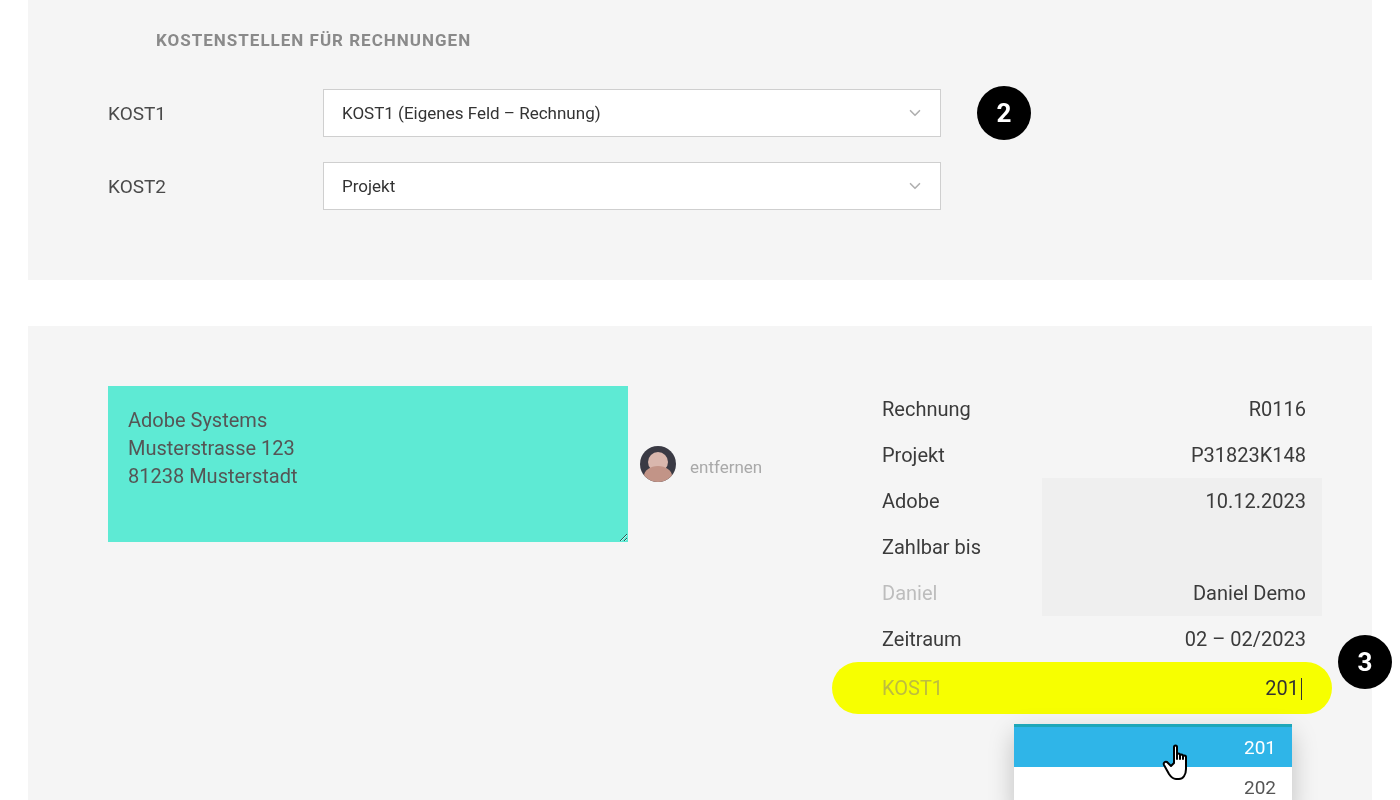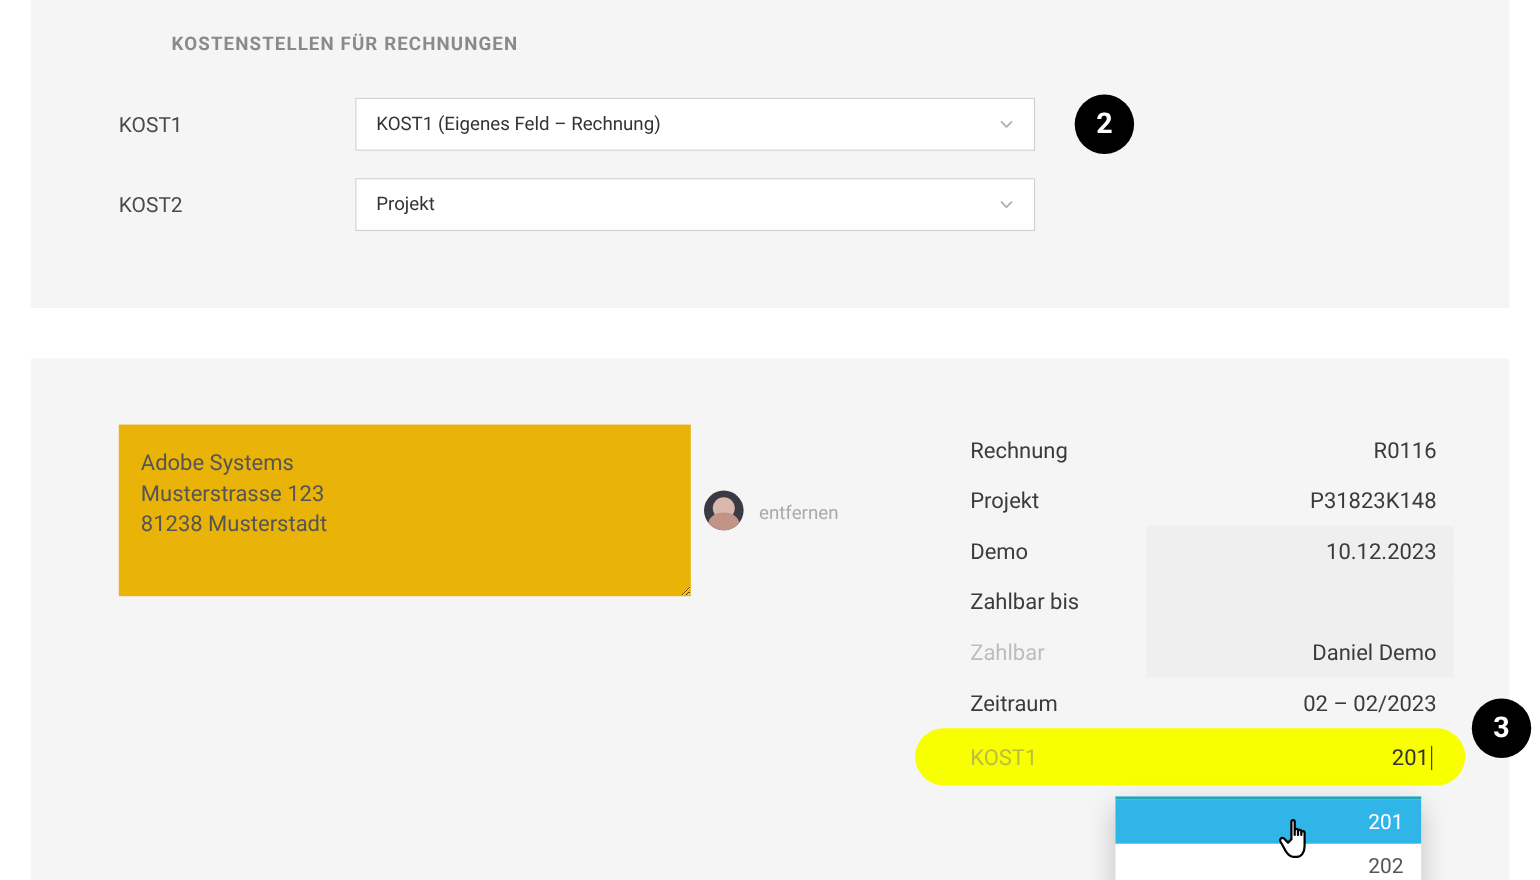--- a/index.html
+++ b/index.html
@@ -80,21 +80,21 @@
     height: 506px;
   }
   .bottom-inner {
     display: flex;
     padding: 0 0 0 80px;
     position: relative;
   }
   .addr-box {
     width: 520px;
     height: 156px;
-    background: #eab308;
+    background: #5eead4;
     border: none;
     padding: 20px 20px;
     font-size: 20px;
     color: #555;
     line-height: 1.4;
     resize: both;
     overflow: auto;
     font-family: inherit;
   }
   .avatar-col {
@@ -286,30 +286,30 @@
     <div class="meta-table">
       <div class="meta-row">
         <span class="ml">Rechnung</span>
         <span class="mv">R0116</span>
       </div>
       <div class="meta-row">
         <span class="ml">Projekt</span>
         <span class="mv">P31823K148</span>
       </div>
       <div class="meta-row editable">
-        <span class="ml">Demo</span>
+        <span class="ml">Adobe</span>
         <span class="mv-wrap">
             <span class="mv">10.12.2023</span>
           </span>
       </div>
       <div class="meta-row editable">
         <span class="ml">Zahlbar bis</span>
       </div>
       <div class="meta-row muted editable">
-        <span class="ml">Zahlbar</span>
+        <span class="ml">Daniel</span>
         <span class="mv-wrap">
             <span class="mv">Daniel Demo</span>
           </span>
       </div>
       <div class="meta-row">
         <span class="ml">Zeitraum</span>
         <span class="mv">02 – 02/2023</span>
       </div>
       <div class="meta-row hl">
         <span class="ml">KOST1</span>

